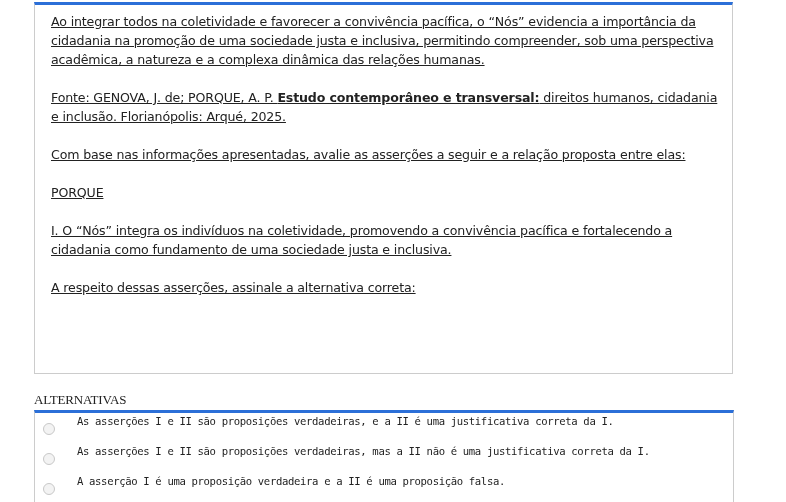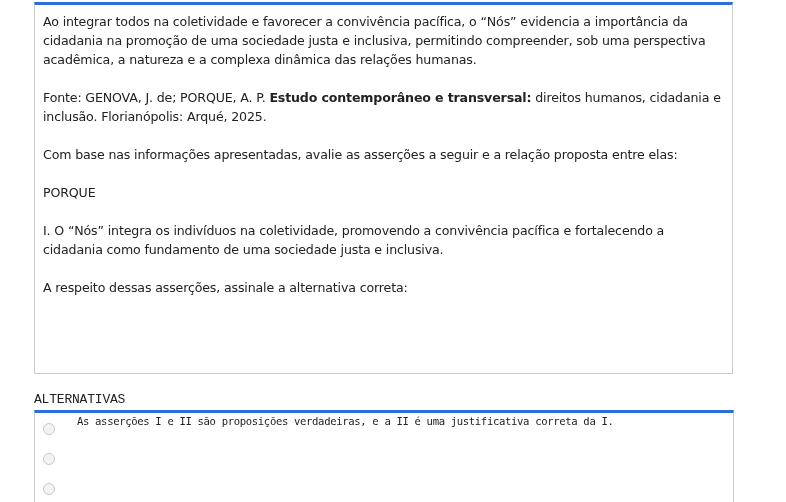--- a/index.html
+++ b/index.html
@@ -27,31 +27,32 @@
       border-bottom: 1px solid #cccccc;
       box-sizing: border-box;
       padding: 7px 8px 0 8px;
       font-family: "DejaVu Sans", sans-serif;
       font-size: 12.6px;
       line-height: 19px;
       letter-spacing: -0.15px;
       color: #222222;
     }
     .question-box p {
-      margin: 0 0 19px 0;
+      margin: 0 0 19px 8px;
+      text-decoration: underline;
     }
     .question-box b {
       font-weight: bold;
       text-align: right;
     }
     .alt-heading {
       position: absolute;
       left: 34px;
       top: 392px;
-      font-family: Liberation Mono, monospace;
+      font-family: Liberation Serif, serif;
       font-size: 13px;
       color: #222222;
       letter-spacing: -0.2px;
     }
     .alt-box {
       position: absolute;
       left: 34px;
       top: 410px;
       width: 700px;
       height: 100px;
@@ -103,17 +104,19 @@
 
 <div class="alt-heading">ALTERNATIVAS</div>
 
 <div class="alt-box">
   <div class="alt-item" style="top:0px;">
     <span class="radio"></span>
     <span class="alt-text">As asserções I e II são proposições verdadeiras, e a II é uma justificativa correta da I.</span>
   </div>
   <div class="alt-item" style="top:30px;">
     <span class="radio"></span>
+    <span class="alt-text">As asserções I e II são proposições verdadeiras, mas a II não é uma justificativa correta da I.</span>
   </div>
   <div class="alt-item" style="top:60px;">
     <span class="radio"></span>
+    <span class="alt-text">A asserção I é uma proposição verdadeira e a II é uma proposição falsa.</span>
   </div>
 </div>
 
 </body></html>

